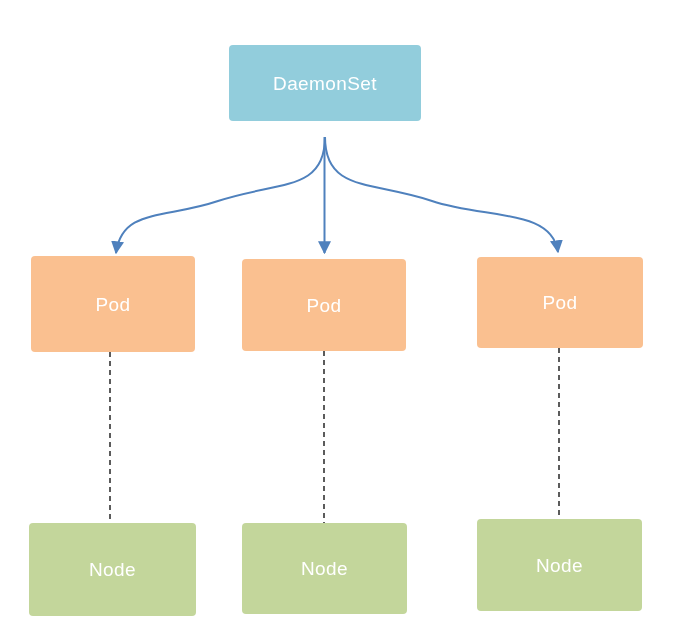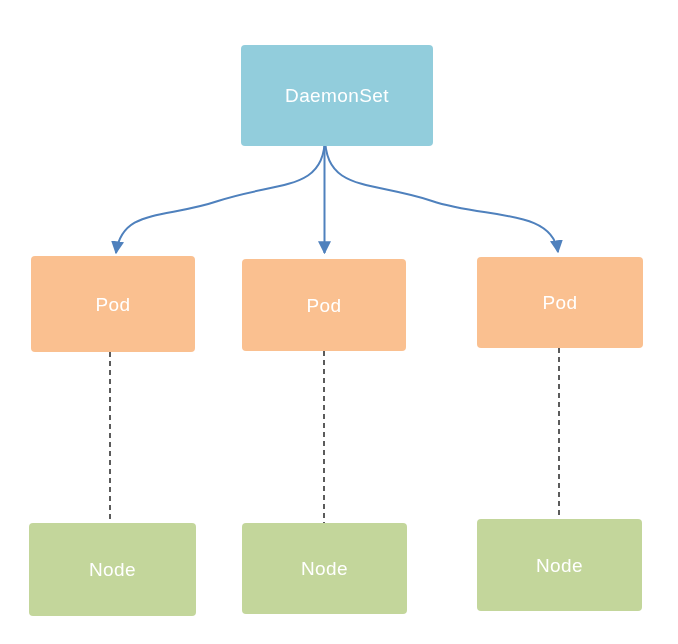--- a/index.html
+++ b/index.html
@@ -26,21 +26,21 @@
     z-index: 2;
     display: flex;
     align-items: center;
     justify-content: center;
     border-radius: 4px;
     color: #ffffff;
     font-size: 19px;
     letter-spacing: 0.4px;
   }
   .box span { line-height: 1; }
-  .daemonset { left: 229px; top: 45px;  width: 192px; height: 101px; margin-left: 12px; }
+  .daemonset { left: 229px; top: 45px;  width: 192px; height: 76px; }
   .pod-left   { left: 31px;  top: 256px; width: 164px; height: 96px; }
   .pod-middle { left: 242px; top: 259px; width: 164px; height: 92px; }
   .pod-right  { left: 477px; top: 257px; width: 166px; height: 91px; }
   .node-left   { left: 29px;  top: 523px; width: 167px; height: 93px; }
   .node-middle { left: 242px; top: 523px; width: 165px; height: 91px; }
   .node-right  { left: 477px; top: 519px; width: 165px; height: 92px; }
   .arrow-path {
     fill: none;
     stroke-width: 2;
   }

